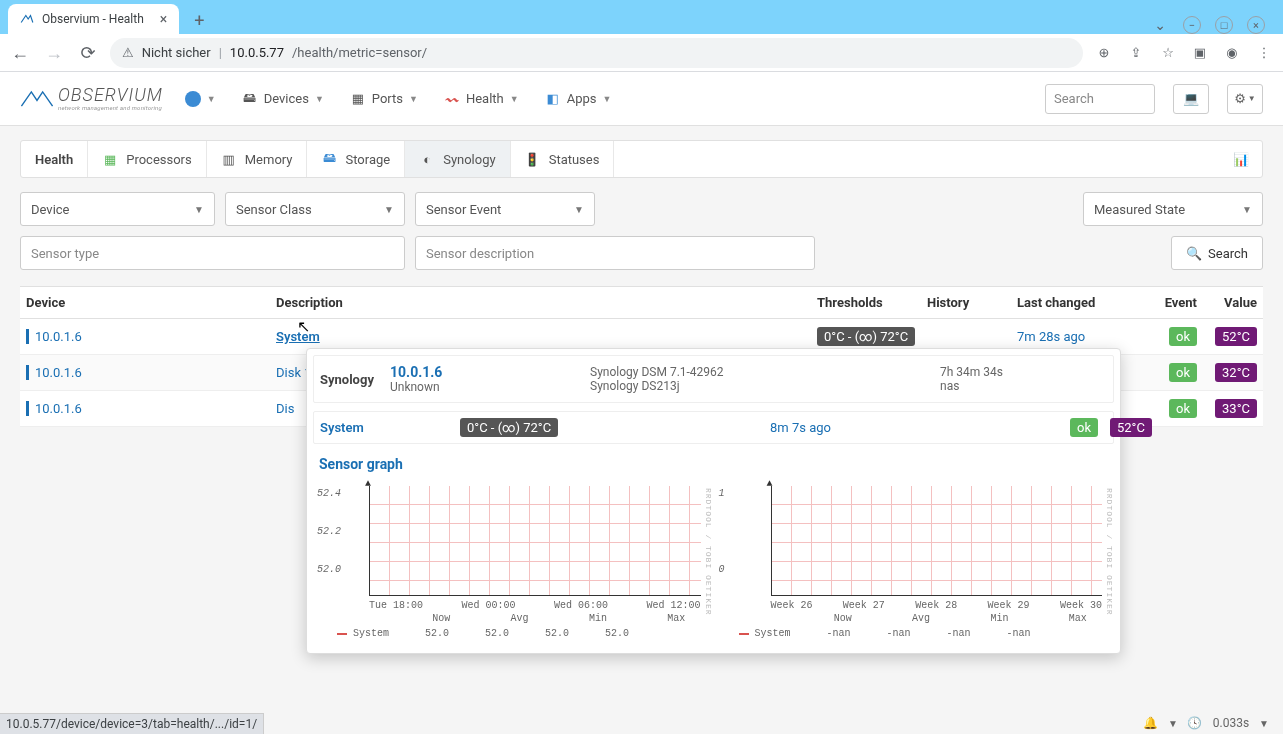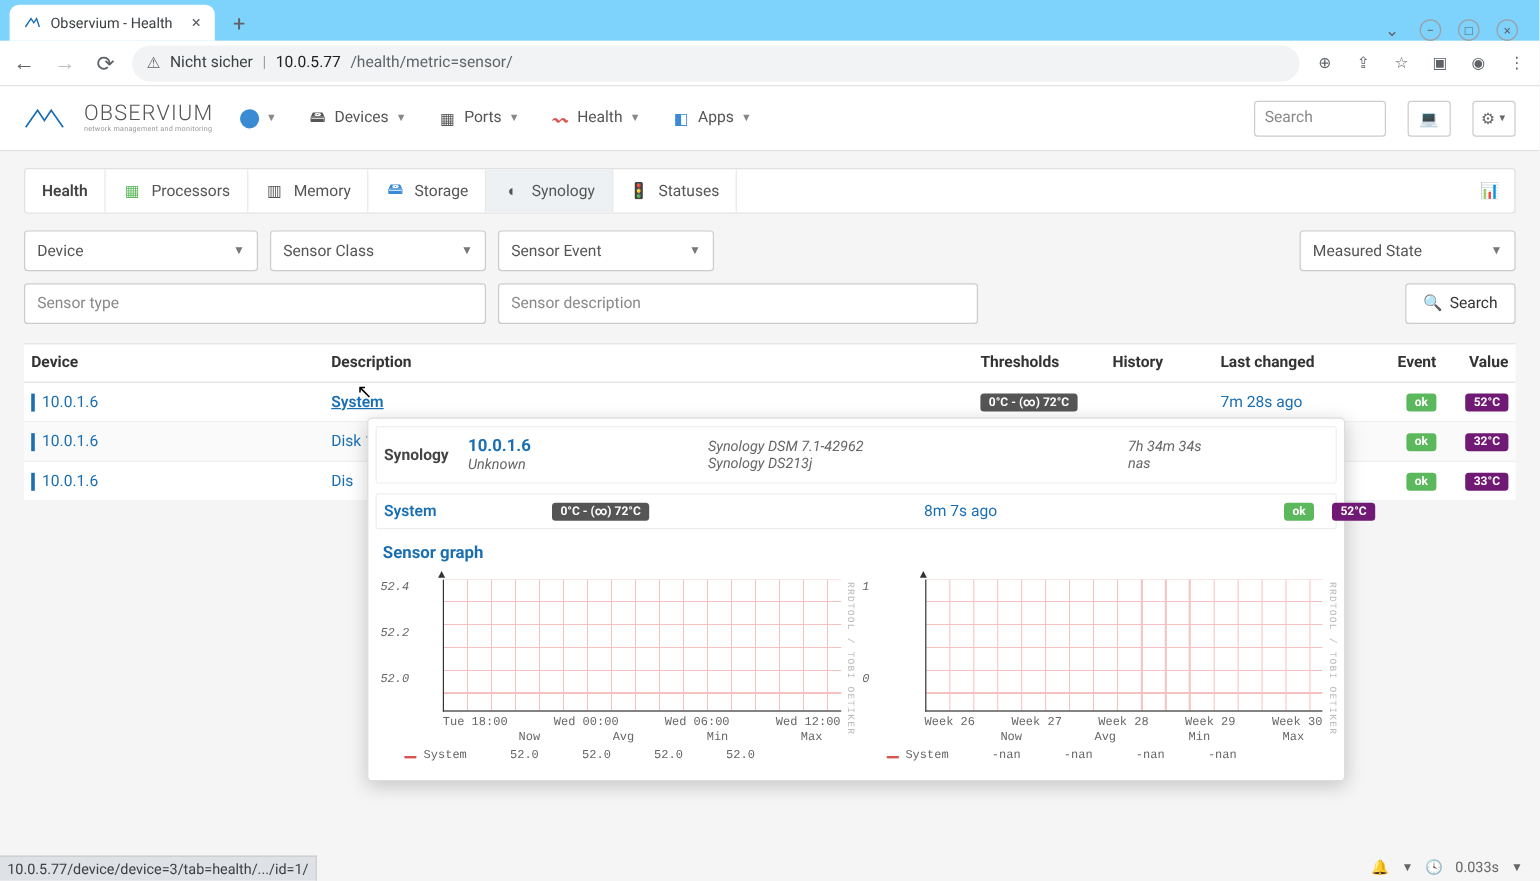--- a/index.html
+++ b/index.html
@@ -15,21 +15,21 @@
   .winctrl span { width: 18px; height: 18px; display: inline-flex; align-items: center; justify-content: center; border: 1px solid #9aa0a6; border-radius: 50%; font-size: 11px; }
   .addrbar { height: 38px; background: #fff; border-bottom: 1px solid #dadce0; display: flex; align-items: center; padding: 0 8px; gap: 10px; }
   .addrbar .navbtn { width: 24px; height: 24px; display: flex; align-items: center; justify-content: center; color: #5f6368; font-size: 18px; }
   .omnibox { flex: 1; height: 30px; background: #f1f3f4; border-radius: 15px; display: flex; align-items: center; padding: 0 12px; gap: 8px; font-size: 13px; color: #3c4043; }
   .omnibox .warn { color: #5f6368; }
   .omnibox .sep { color: #9aa0a6; }
   .addrbar .ricon { width: 22px; height: 22px; display: flex; align-items: center; justify-content: center; color: #5f6368; }
 
   
   .appnav { height: 54px; background: #fff; border-bottom: 1px solid #e0e0e0; display: flex; align-items: center; padding: 0 20px; gap: 18px; }
-  .logo { display: flex; align-items: center; gap: 16px; color: #5a5a5a; }
+  .logo { display: flex; align-items: center; gap: 4px; color: #5a5a5a; font-style: italic; }
   .logo svg { width: 34px; height: 22px; }
   .logo .lgtxt { font-weight: 300; font-size: 18px; letter-spacing: 1px; color: #555; line-height: 1; }
   .logo .lgsub { font-size: 6px; color: #999; letter-spacing: 0.2px; }
   .nv { display: flex; align-items: center; gap: 6px; color: #555; font-size: 13px; cursor: pointer; padding: 6px 4px; }
   .nv .caret { font-size: 9px; color: #888; }
   .icn { width: 16px; height: 16px; display: inline-flex; align-items: center; justify-content: center; }
   .appnav .spacer { flex: 1; }
   .searchbox { width: 110px; height: 30px; border: 1px solid #ccc; border-radius: 3px; padding: 0 8px; font-size: 13px; color: #888; display: flex; align-items: center; }
   .gearbox, .lapbox { width: 36px; height: 30px; border: 1px solid #ccc; border-radius: 3px; display: flex; align-items: center; justify-content: center; color: #666; }
 
@@ -58,30 +58,30 @@
   
   .tbl { margin-top: 16px; background: #fff; border-top: 1px solid #e0e0e0; }
   .thead, .trow { display: grid; grid-template-columns: 250px 1fr 110px 90px 110px 70px 60px; padding: 8px 6px; align-items: center; font-size: 13px; }
   .thead { font-weight: 700; color: #333; border-bottom: 1px solid #e0e0e0; }
   .thead .rt, .trow .rt { text-align: right; }
   .trow { border-bottom: 1px solid #eee; min-height: 30px; }
   .trow:nth-child(odd) { background: #fafafa; }
   .trow .lbar { border-left: 3px solid #1a6fb3; padding-left: 6px; }
   .lnk { color: #1a6fb3; }
   .lnk.u { text-decoration: underline; font-weight: 600; }
-  .badge { display: inline-block; padding: 2px 7px; border-radius: 3px; font-size: 10px; color: #fff; font-weight: 700; }
+  .badge { display: inline-block; padding: 2px 7px; border-radius: 3px; font-size: 13px; color: #fff; font-weight: 400; }
   .bdark { background: #555; }
   .bgreen { background: #5cb85c; }
   .bteal { background: #701a75; }
 
   
   .popup { position: absolute; left: 306px; top: 348px; width: 815px; background: #fff; border: 1px solid #ddd; border-radius: 4px; box-shadow: 0 4px 16px rgba(0,0,0,0.2); padding: 6px; }
   .popup .hdr { display: grid; grid-template-columns: 70px 200px 350px 1fr; padding: 8px 6px; border-left: 4px solid #1a6fb3; background: #fff; align-items: center; font-size: 13px; border:1px solid #eee; border-radius:2px; margin-bottom:8px;}
   .popup .hdr .ip { color: #1a6fb3; font-weight: 700; font-size: 14px; }
-  .popup .hdr .sub { color: #666; font-size: 12px; font-style: italic; }
+  .popup .hdr .sub { color: #666; font-size: 12px; }
   .popup .syn { font-weight: 700; font-size: 13px; color: #444; }
   .popup .row2 { display: grid; grid-template-columns: 140px 310px 300px 40px 1fr; align-items: center; padding: 6px 6px; border-left: 4px solid #1a6fb3; border:1px solid #eee; border-radius:2px; margin-bottom:10px;}
   .popup .row2 .sys { color: #1a6fb3; font-weight: 600; }
   .popup .sgtitle { color: #1a6fb3; font-weight: 700; font-size: 14px; padding: 2px 6px 6px 6px; }
   .popup .graphs { display: flex; gap: 10px; padding: 0 4px 4px 4px; }
   .graph { width: 395px; height: 165px; position: relative; font-size: 10px; color: #666; font-family: "Courier New", monospace; }
   .graph .yaxis { position: absolute; left: 0; top: 10px; width: 46px; text-align: left; font-style: italic; }
   .graph .yaxis div { height: 38px; }
   .graph .plot { position: absolute; left: 52px; top: 8px; right: 8px; height: 110px; border-left: 1px solid #333; border-bottom: 1px solid #333; background: repeating-linear-gradient(to right, transparent, transparent 19px, #f4c0c0 19px, #f4c0c0 20px), repeating-linear-gradient(to bottom, transparent, transparent 18px, #f4c0c0 18px, #f4c0c0 19px); }
   .graph .arrow { position: absolute; left: 48px; top: 0; font-size: 10px; color: #333; }

